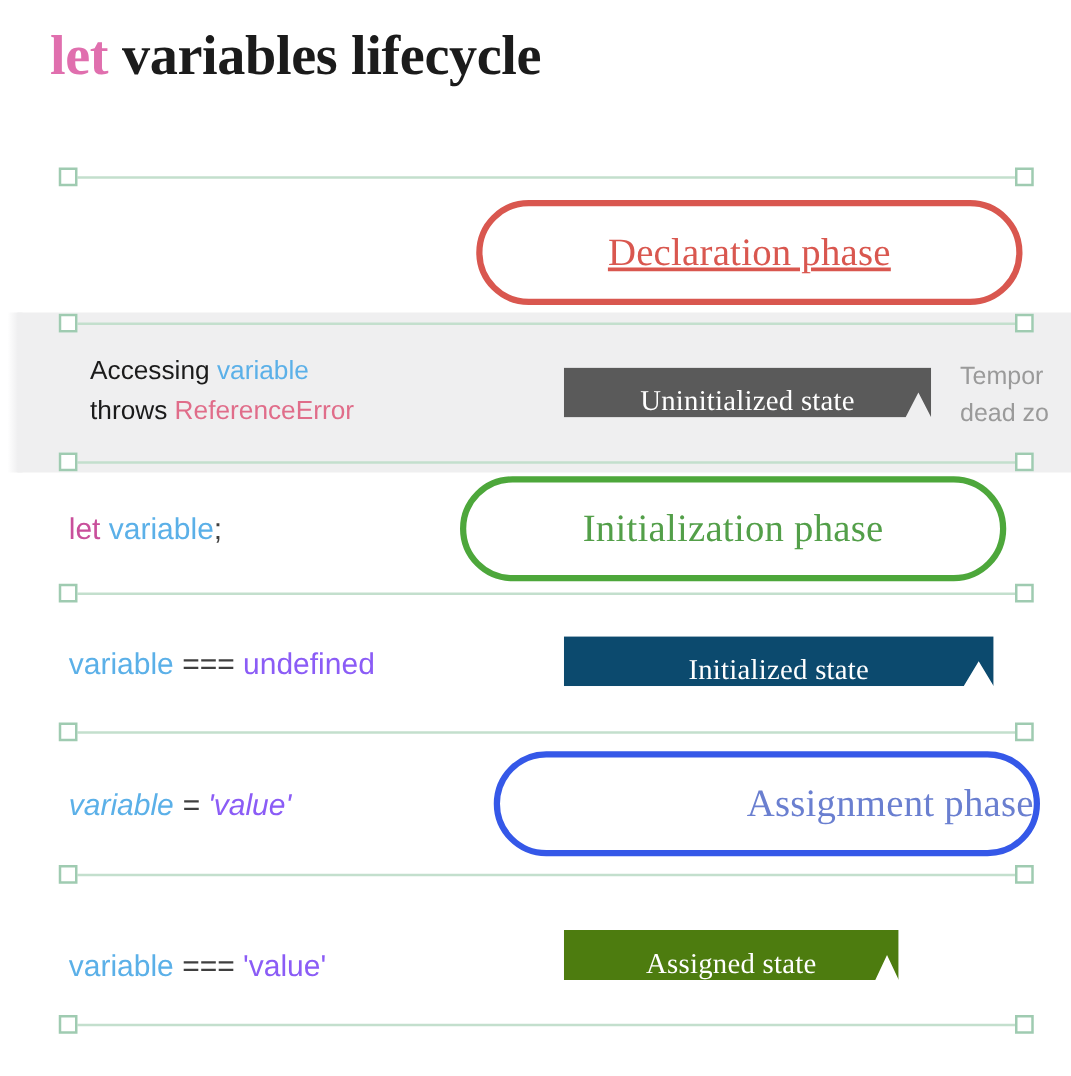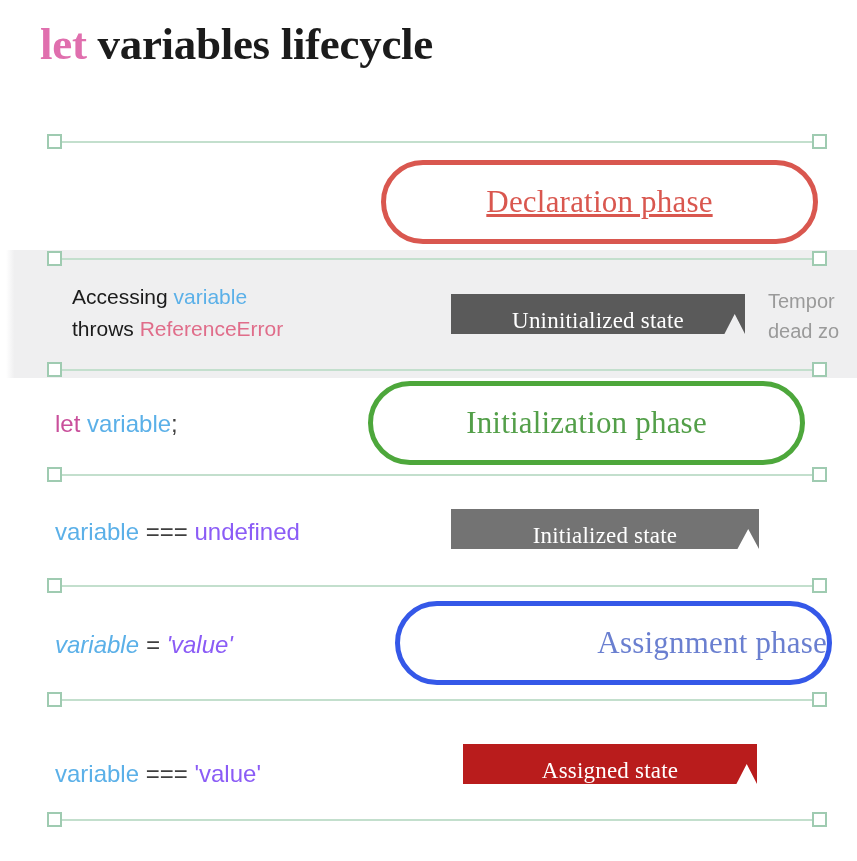--- a/index.html
+++ b/index.html
@@ -133,29 +133,28 @@
   }
   #ribbon-uninitialized {
     left: 451px;
     top: 294px;
     width: 294px;
     background: #5a5a5a;
   }
   #ribbon-initialized {
     left: 451px;
     top: 509px;
-    width: 308px;
-    background: #737373;
+    width: 344px;
+    background: #0c4a6e;
   }
   #ribbon-assigned {
     left: 451px;
     top: 744px;
-    width: 294px;
-    background: #b91c1c;
-    margin-left: 12px;
+    width: 268px;
+    background: #4d7c0f;
   }
 
   
   .code {
     position: absolute;
     font-family: "Liberation Sans", sans-serif;
     font-size: 24px;
     color: #5bb0e8;
     white-space: nowrap;
     line-height: 32px;

